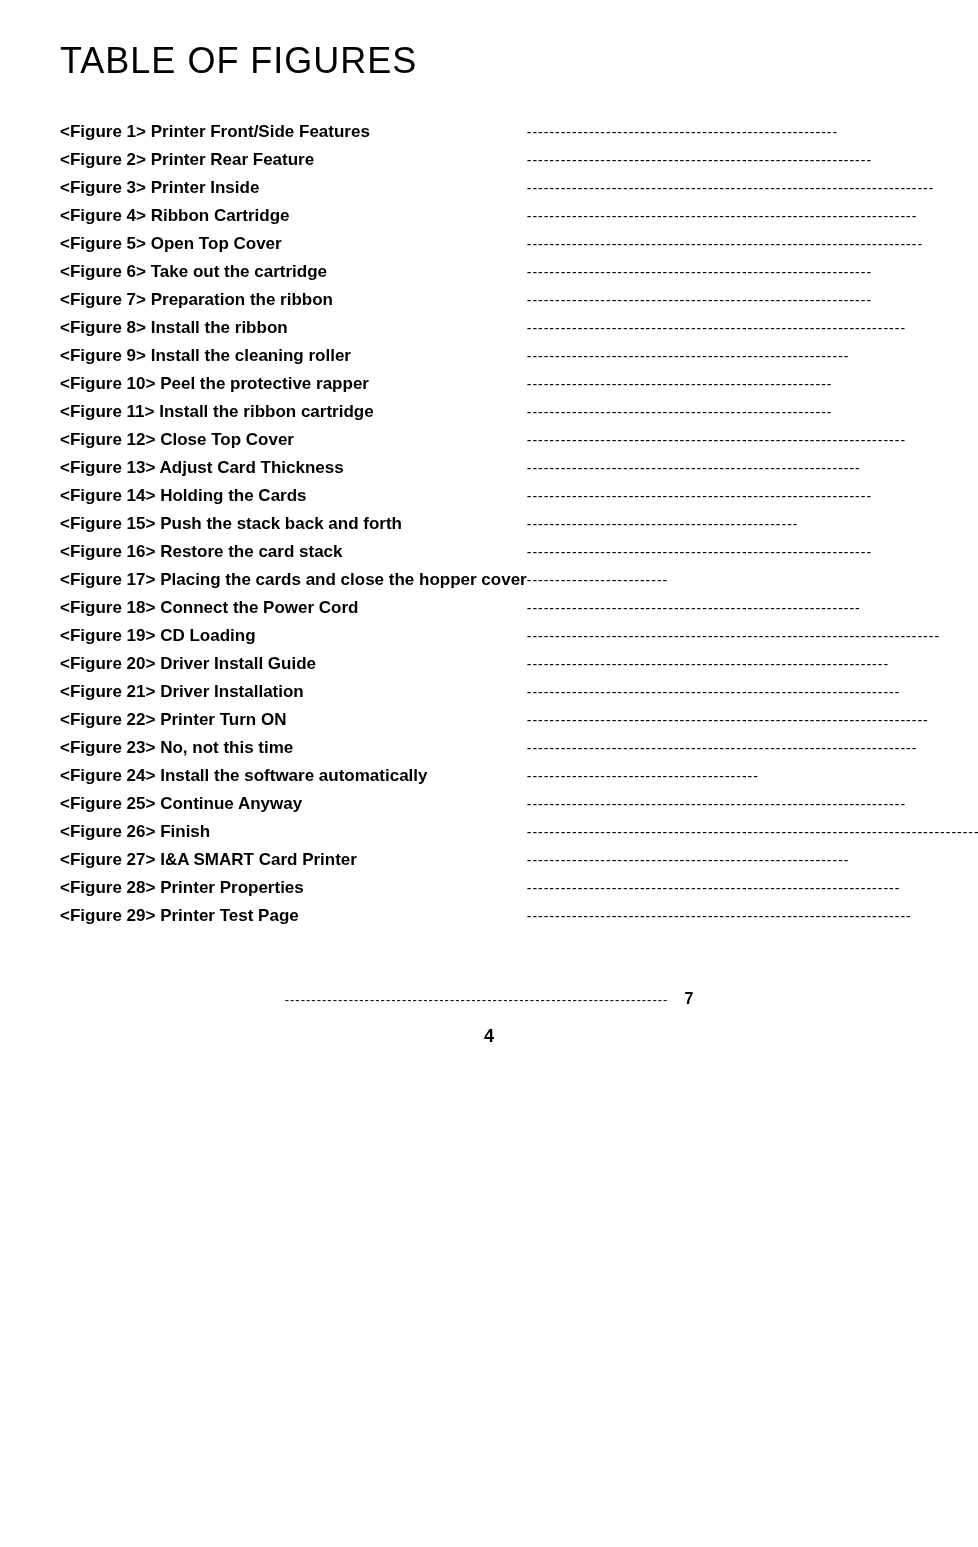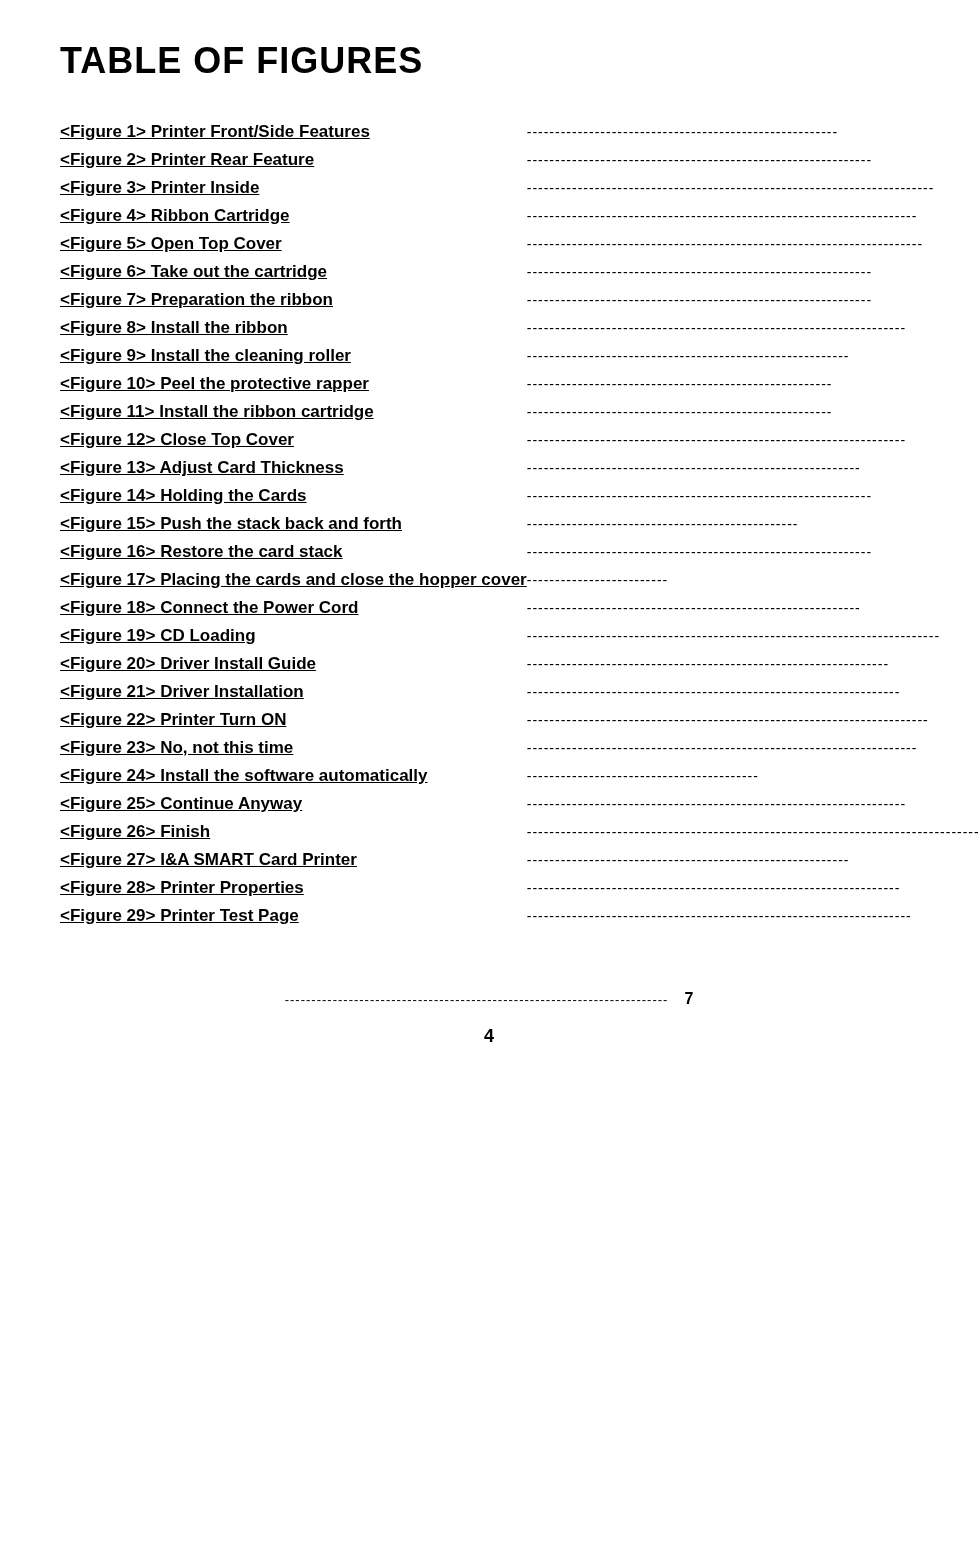--- a/index.html
+++ b/index.html
@@ -12,21 +12,21 @@
       background: #ffffff;
       font-family: Arial, Helvetica, sans-serif;
       width: 978px;
       min-height: 1547px;
       padding: 40px 60px 60px 60px;
       color: #000000;
     }
 
     .page-title {
       font-size: 36px;
-      font-weight: 700;
+      font-weight: 400;
       margin-bottom: 36px;
       letter-spacing: 1px;
     }
 
     .tof-table {
       width: 100%;
       border-collapse: collapse;
       margin-top: 10px;
     }
 
@@ -34,21 +34,20 @@
       padding: 4px 0;
       vertical-align: middle;
     }
 
     .entry-label {
       font-size: 17px;
       font-weight: 700;
       white-space: nowrap;
       padding-right: 6px;
       width: 1%;
-      text-decoration: underline;
     }
 
     .entry-dots {
       font-size: 14px;
       font-weight: 400;
       color: #000;
       overflow: hidden;
       white-space: nowrap;
       letter-spacing: 1px;
       padding: 0 4px;

